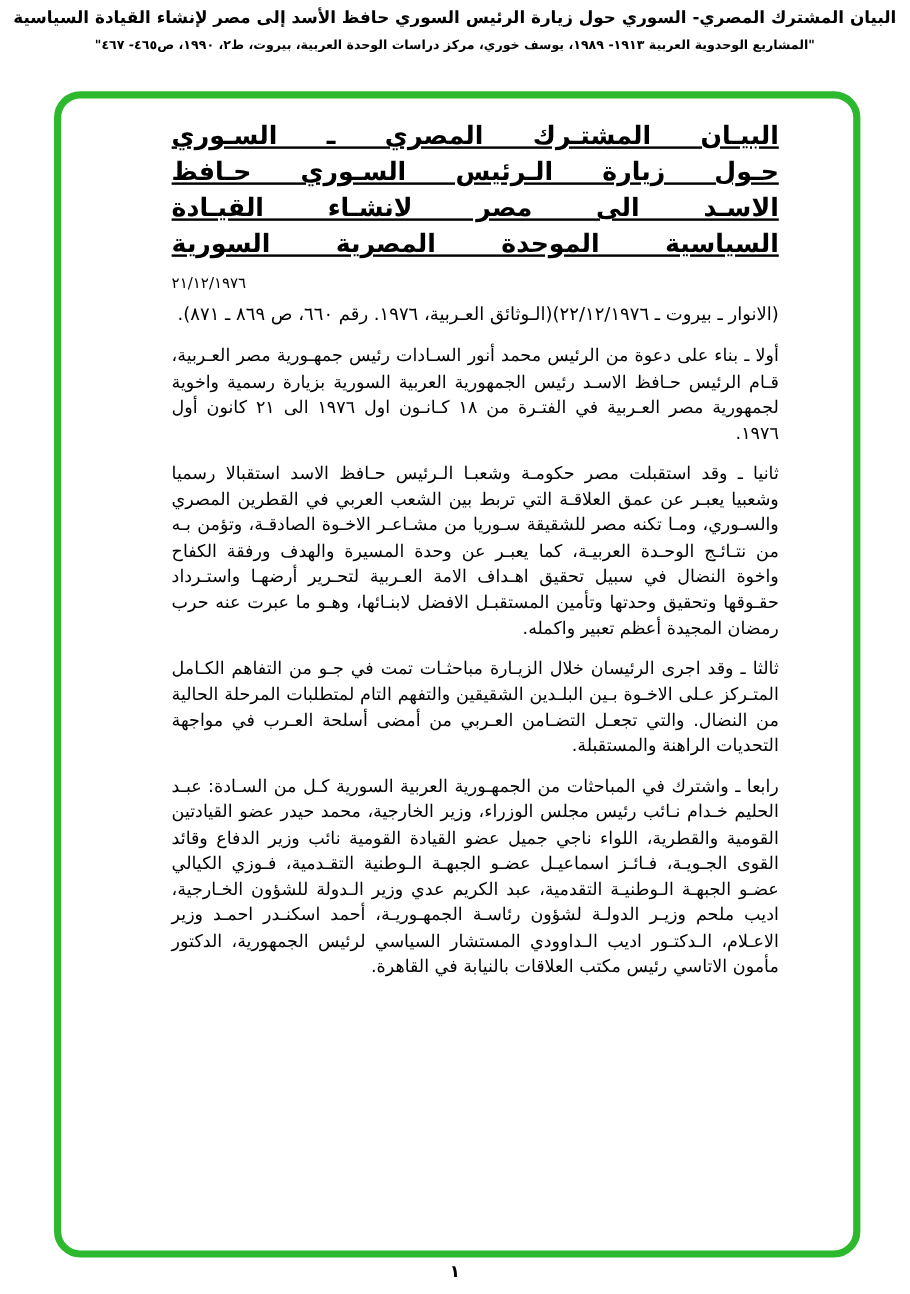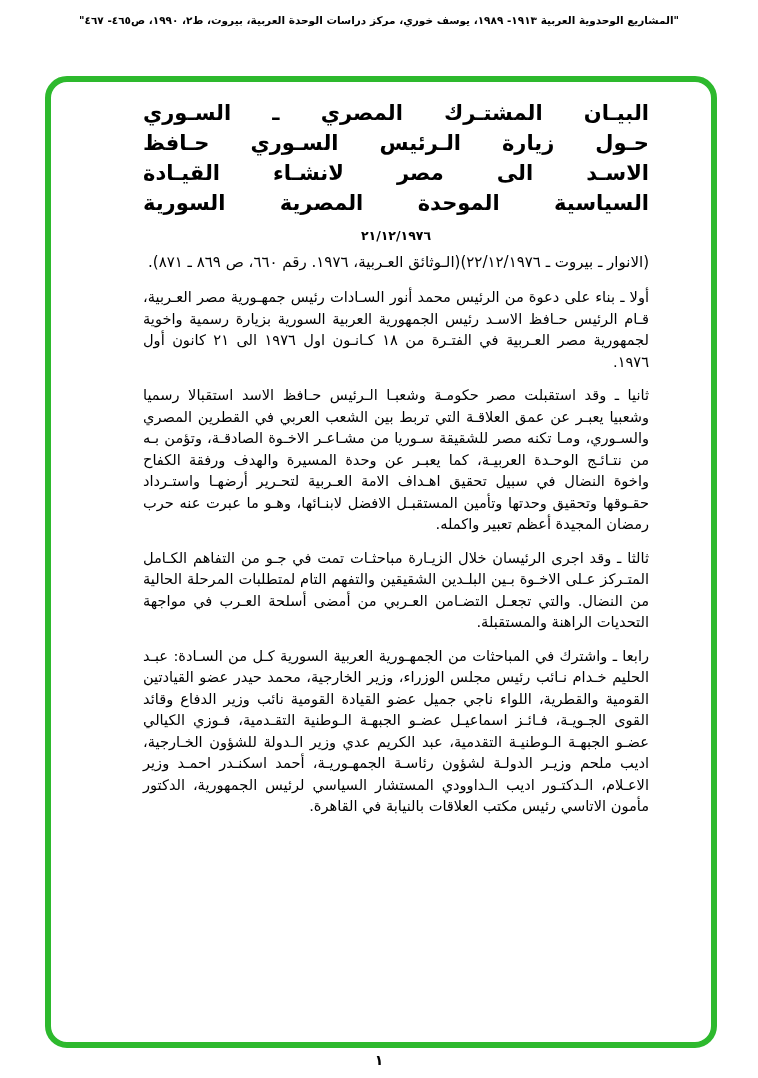--- a/index.html
+++ b/index.html
@@ -40,35 +40,36 @@
     border: 6px solid #2db92d;
     border-radius: 22px;
     background: #ffffff;
   }
   .content {
     direction: rtl;
     padding: 16px 62px 0 92px;
   }
   .doc-title {
     margin: 0 0 10px 0;
+    text-decoration: underline;
   }
   .title-line {
     font-weight: bold;
     font-size: 21px;
     line-height: 30px;
     text-align: justify;
     text-align-last: justify;
     letter-spacing: 0.5px;
   }
   .doc-date {
     font-size: 12.5px;
     letter-spacing: 5px;
-    text-align: center;
+    text-align: left;
     margin: 8px 0 8px 0;
-    font-weight: bold;
+    font-weight: normal;
   }
   .doc-source {
     font-size: 15px;
     line-height: 23px;
     text-align: justify;
     margin: 0 0 4px 0;
     letter-spacing: 0.5px;
   }
   .doc-body p {
     font-size: 14.6px;
@@ -84,20 +85,21 @@
     text-align: center;
     font-size: 14px;
     font-weight: bold;
     direction: rtl;
   }
 </style>
 </head>
 <body>
 
 <div class="top-header">
+  <div class="line1">البيان المشترك المصري- السوري حول زيارة الرئيس السوري حافظ الأسد إلى مصر لإنشاء القيادة السياسية</div>
   <div class="line2">"المشاريع الوحدوية العربية ١٩١٣- ١٩٨٩، يوسف خوري، مركز دراسات الوحدة العربية، بيروت، ط٢، ١٩٩٠، ص٤٦٥- ٤٦٧"</div>
 </div>
 
 <div class="frame" style="border-color: rgb(45, 185, 45);">
   <div class="content">
     <div class="doc-title">
       <div class="title-line">البيـان المشتـرك المصري ـ السـوري</div>
       <div class="title-line">حـول زيارة الـرئيس السـوري حـافظ</div>
       <div class="title-line">الاسـد الى مصر لانشـاء القيـادة</div>
       <div class="title-line">السياسية الموحدة المصرية السورية</div>

